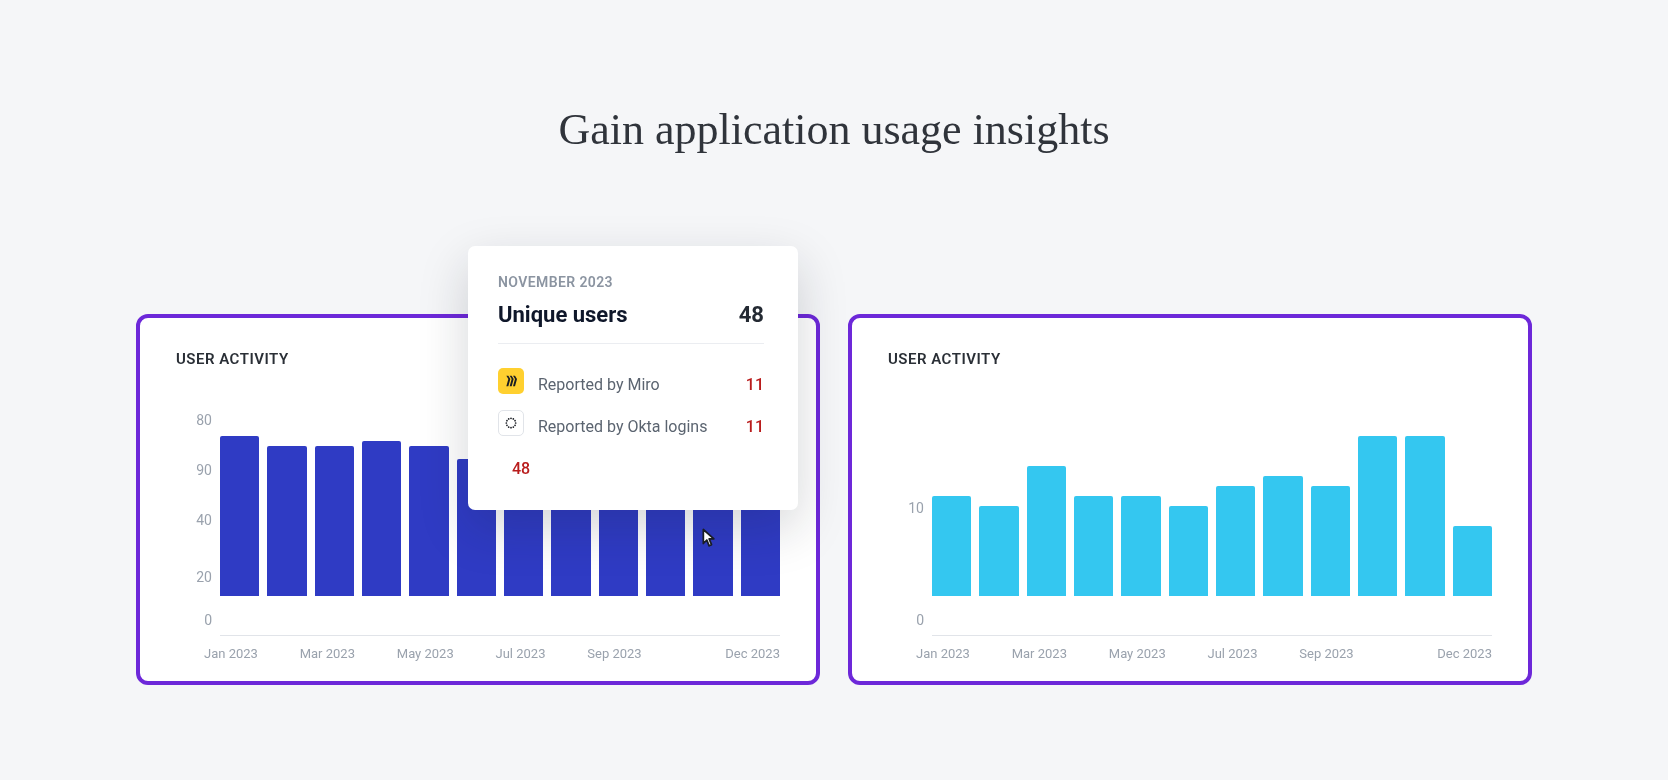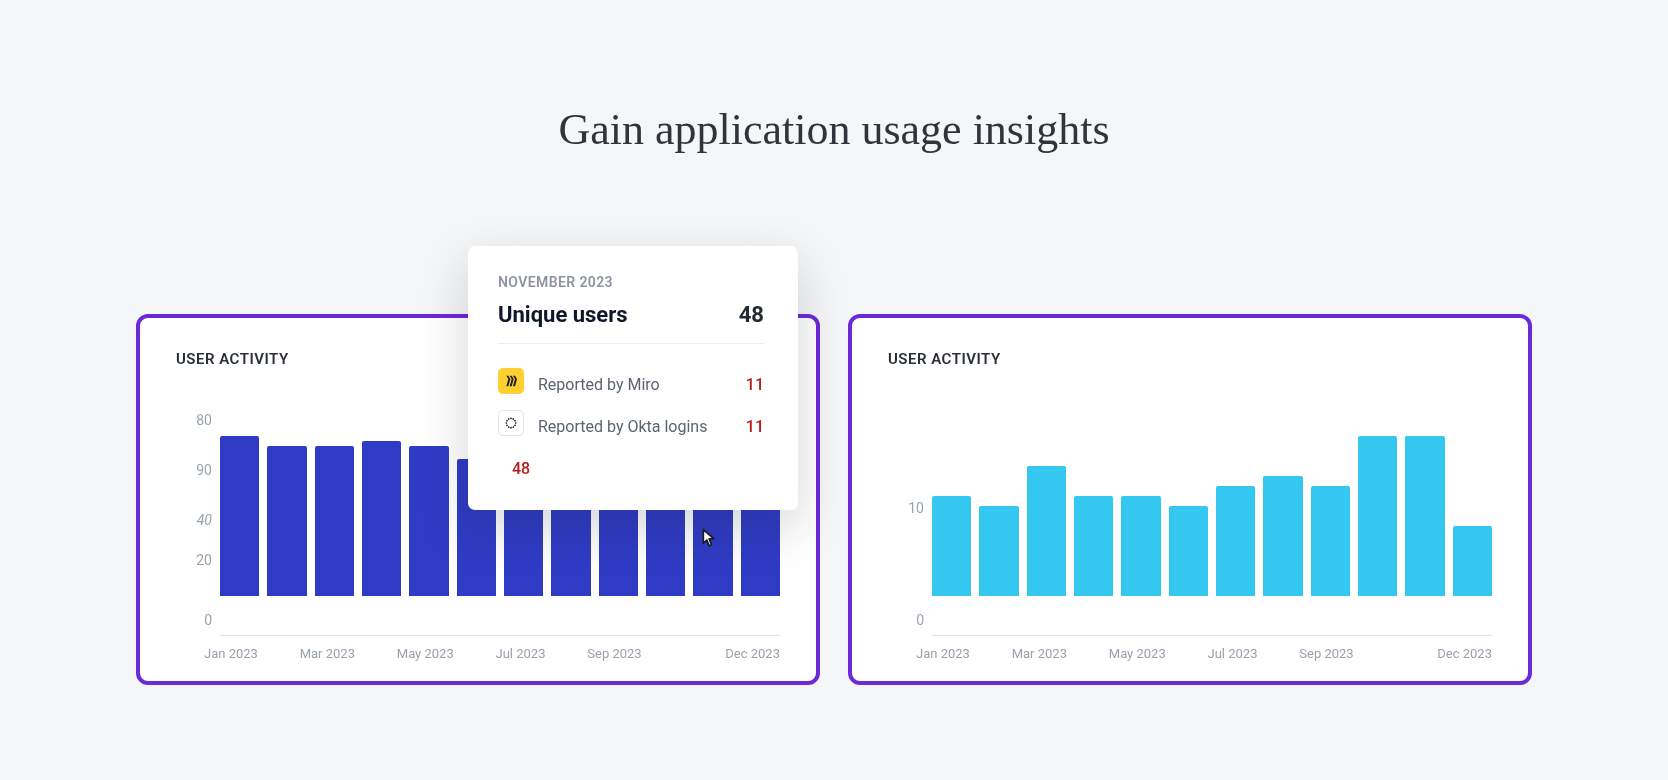--- a/index.html
+++ b/index.html
@@ -159,22 +159,22 @@
 <div class="canvas">
   <h1 class="headline">Gain application usage insights</h1>
 
   <div class="cards">
 
     <div class="card">
       <div class="card-title">USER ACTIVITY</div>
       <div class="chart">
         <div class="yaxis" id="yaxis-0">
             <span class="ytick" style="bottom: 0px;">0</span>
-            <span class="ytick" style="bottom: 60px;">20</span>
-            <span class="ytick" style="bottom: 100px; font-style: italic;">40</span>
+            <span class="ytick" style="bottom: 43px;">20</span>
+            <span class="ytick" style="bottom: 100px;">40</span>
             <span class="ytick" style="bottom: 150px;">90</span>
             <span class="ytick" style="bottom: 200px;">80</span>
           </div>
         <div class="plot">
             <div class="bars" id="bars-0" style="height: 200px;">
               <div class="bar" style="height: 160px; background: rgb(47, 59, 196);"></div>
               <div class="bar" style="height: 150px; background: rgb(47, 59, 196);"></div>
               <div class="bar" style="height: 150px; background: rgb(47, 59, 196);"></div>
               <div class="bar" style="height: 155px; background: rgb(47, 59, 196);"></div>
               <div class="bar" style="height: 150px; background: rgb(47, 59, 196);"></div>

